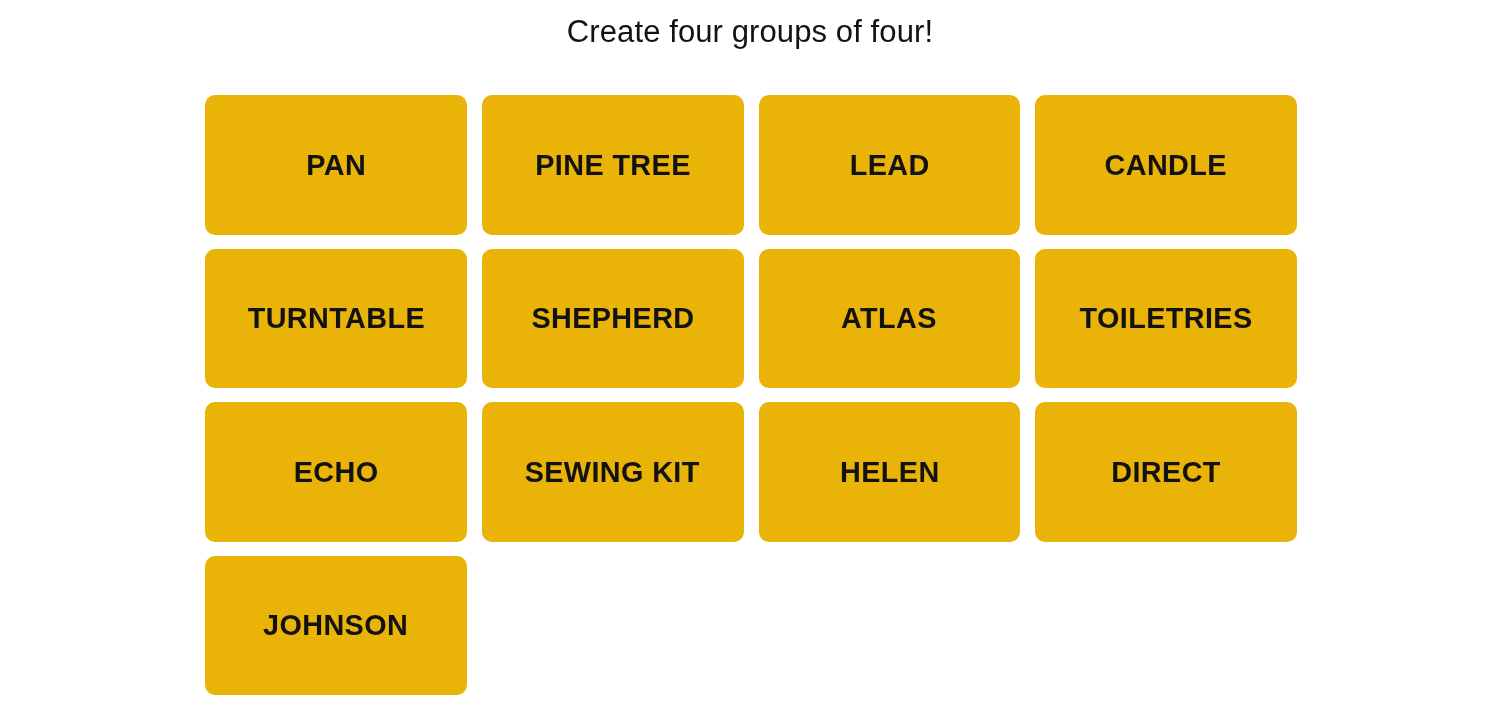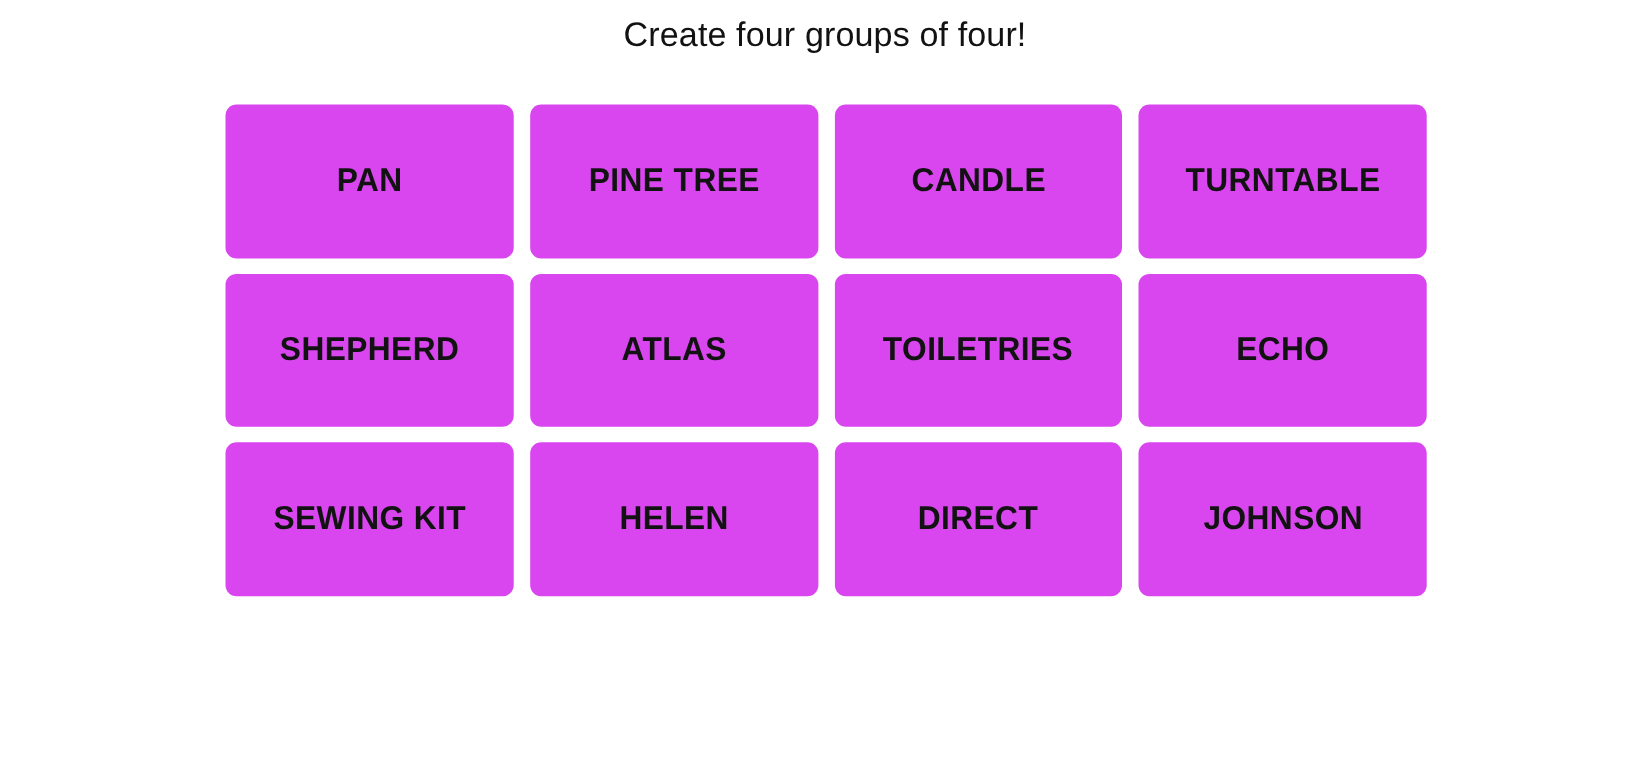--- a/index.html
+++ b/index.html
@@ -51,21 +51,21 @@
     width: 1092px;
     height: 600px;
     display: grid;
     grid-template-columns: repeat(4, 1fr);
     grid-template-rows: repeat(4, 1fr);
     column-gap: 15px;
     row-gap: 14px;
   }
 
   .tile {
-    background: #d946ef;
+    background: #eab308;
     border-radius: 10px;
     display: flex;
     align-items: center;
     justify-content: center;
     cursor: pointer;
     user-select: none;
     padding: 0 6px;
     box-sizing: border-box;
     border: none;
     outline: none;
@@ -95,20 +95,23 @@
 
   <div class="board">
 
     <div class="tile">
       <span class="tile-label">PAN</span>
     </div>
     <div class="tile">
       <span class="tile-label">PINE TREE</span>
     </div>
     <div class="tile">
+      <span class="tile-label">LEAD</span>
+    </div>
+    <div class="tile">
       <span class="tile-label">CANDLE</span>
     </div>
 
     <div class="tile">
       <span class="tile-label">TURNTABLE</span>
     </div>
     <div class="tile">
       <span class="tile-label">SHEPHERD</span>
     </div>
 

